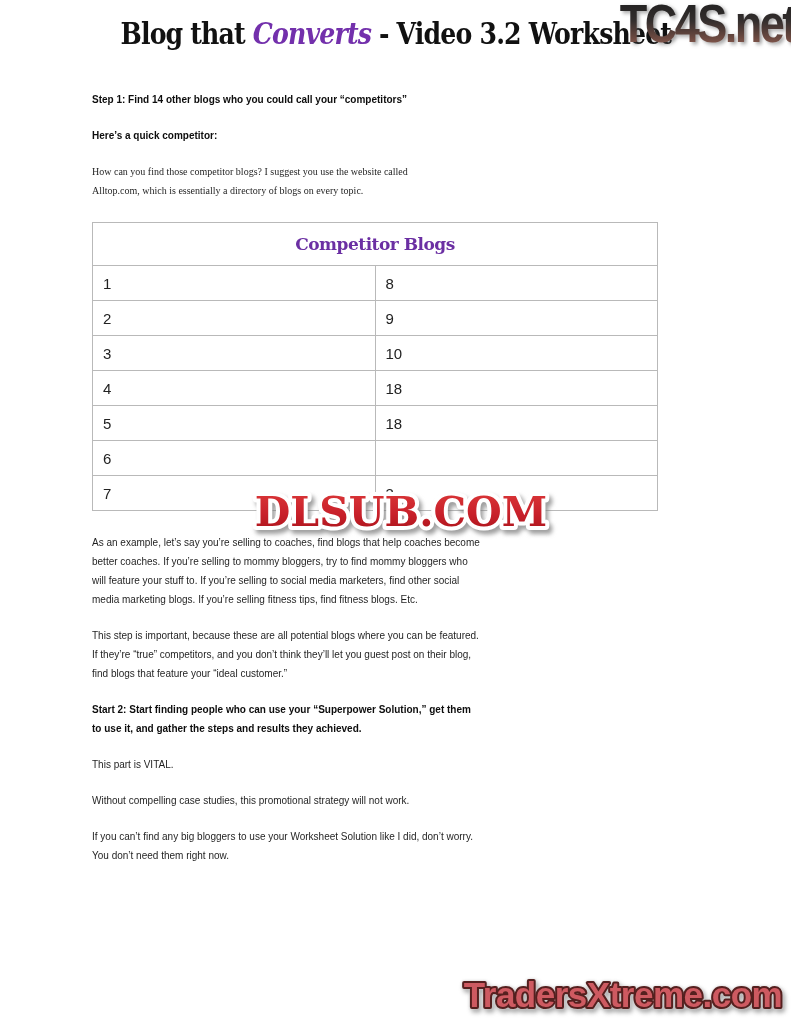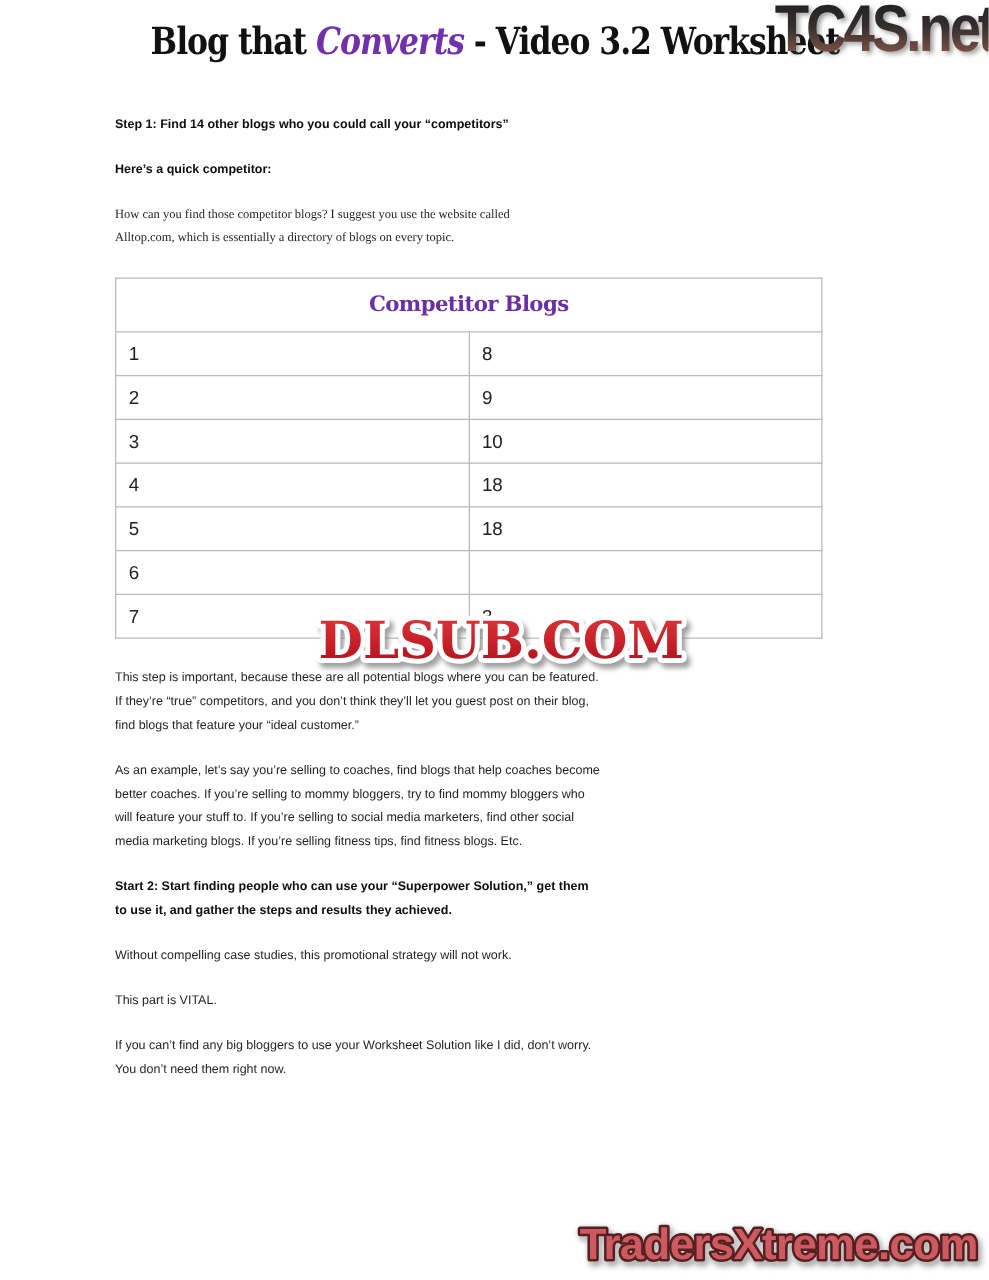--- a/index.html
+++ b/index.html
@@ -201,35 +201,35 @@
           <td>6</td>
           <td></td>
         </tr>
         <tr>
           <td>7</td>
           <td>3</td>
         </tr>
       </tbody>
     </table>
 
-    <p>This step is important, because these are all potential blogs where you can be featured.
-If they’re “true” competitors, and you don’t think they’ll let you guest post on their blog,
-find blogs that feature your “ideal customer.”</p>
-
     <p>As an example, let’s say you’re selling to coaches, find blogs that help coaches become
 better coaches. If you’re selling to mommy bloggers, try to find mommy bloggers who
 will feature your stuff to. If you’re selling to social media marketers, find other social
 media marketing blogs. If you’re selling fitness tips, find fitness blogs. Etc.</p>
 
+    <p>This step is important, because these are all potential blogs where you can be featured.
+If they’re “true” competitors, and you don’t think they’ll let you guest post on their blog,
+find blogs that feature your “ideal customer.”</p>
+
     <h3>Start 2: Start finding people who can use your “Superpower Solution,” get them
 to use it, and gather the steps and results they achieved.</h3>
 
+    <p>This part is VITAL.</p>
+
     <p>Without compelling case studies, this promotional strategy will not work.</p>
-
-    <p>This part is VITAL.</p>
 
     <p>If you can’t find any big bloggers to use your Worksheet Solution like I did, don’t worry.
 You don’t need them right now.</p>
 
   </div>
 
   <svg class="wm-dlsub" width="310" height="60" viewBox="0 0 310 60">
     <defs>
       <linearGradient id="red-grad" x1="0" y1="0" x2="0" y2="1">
         <stop offset="0" stop-color="#dd3a3a"></stop>

